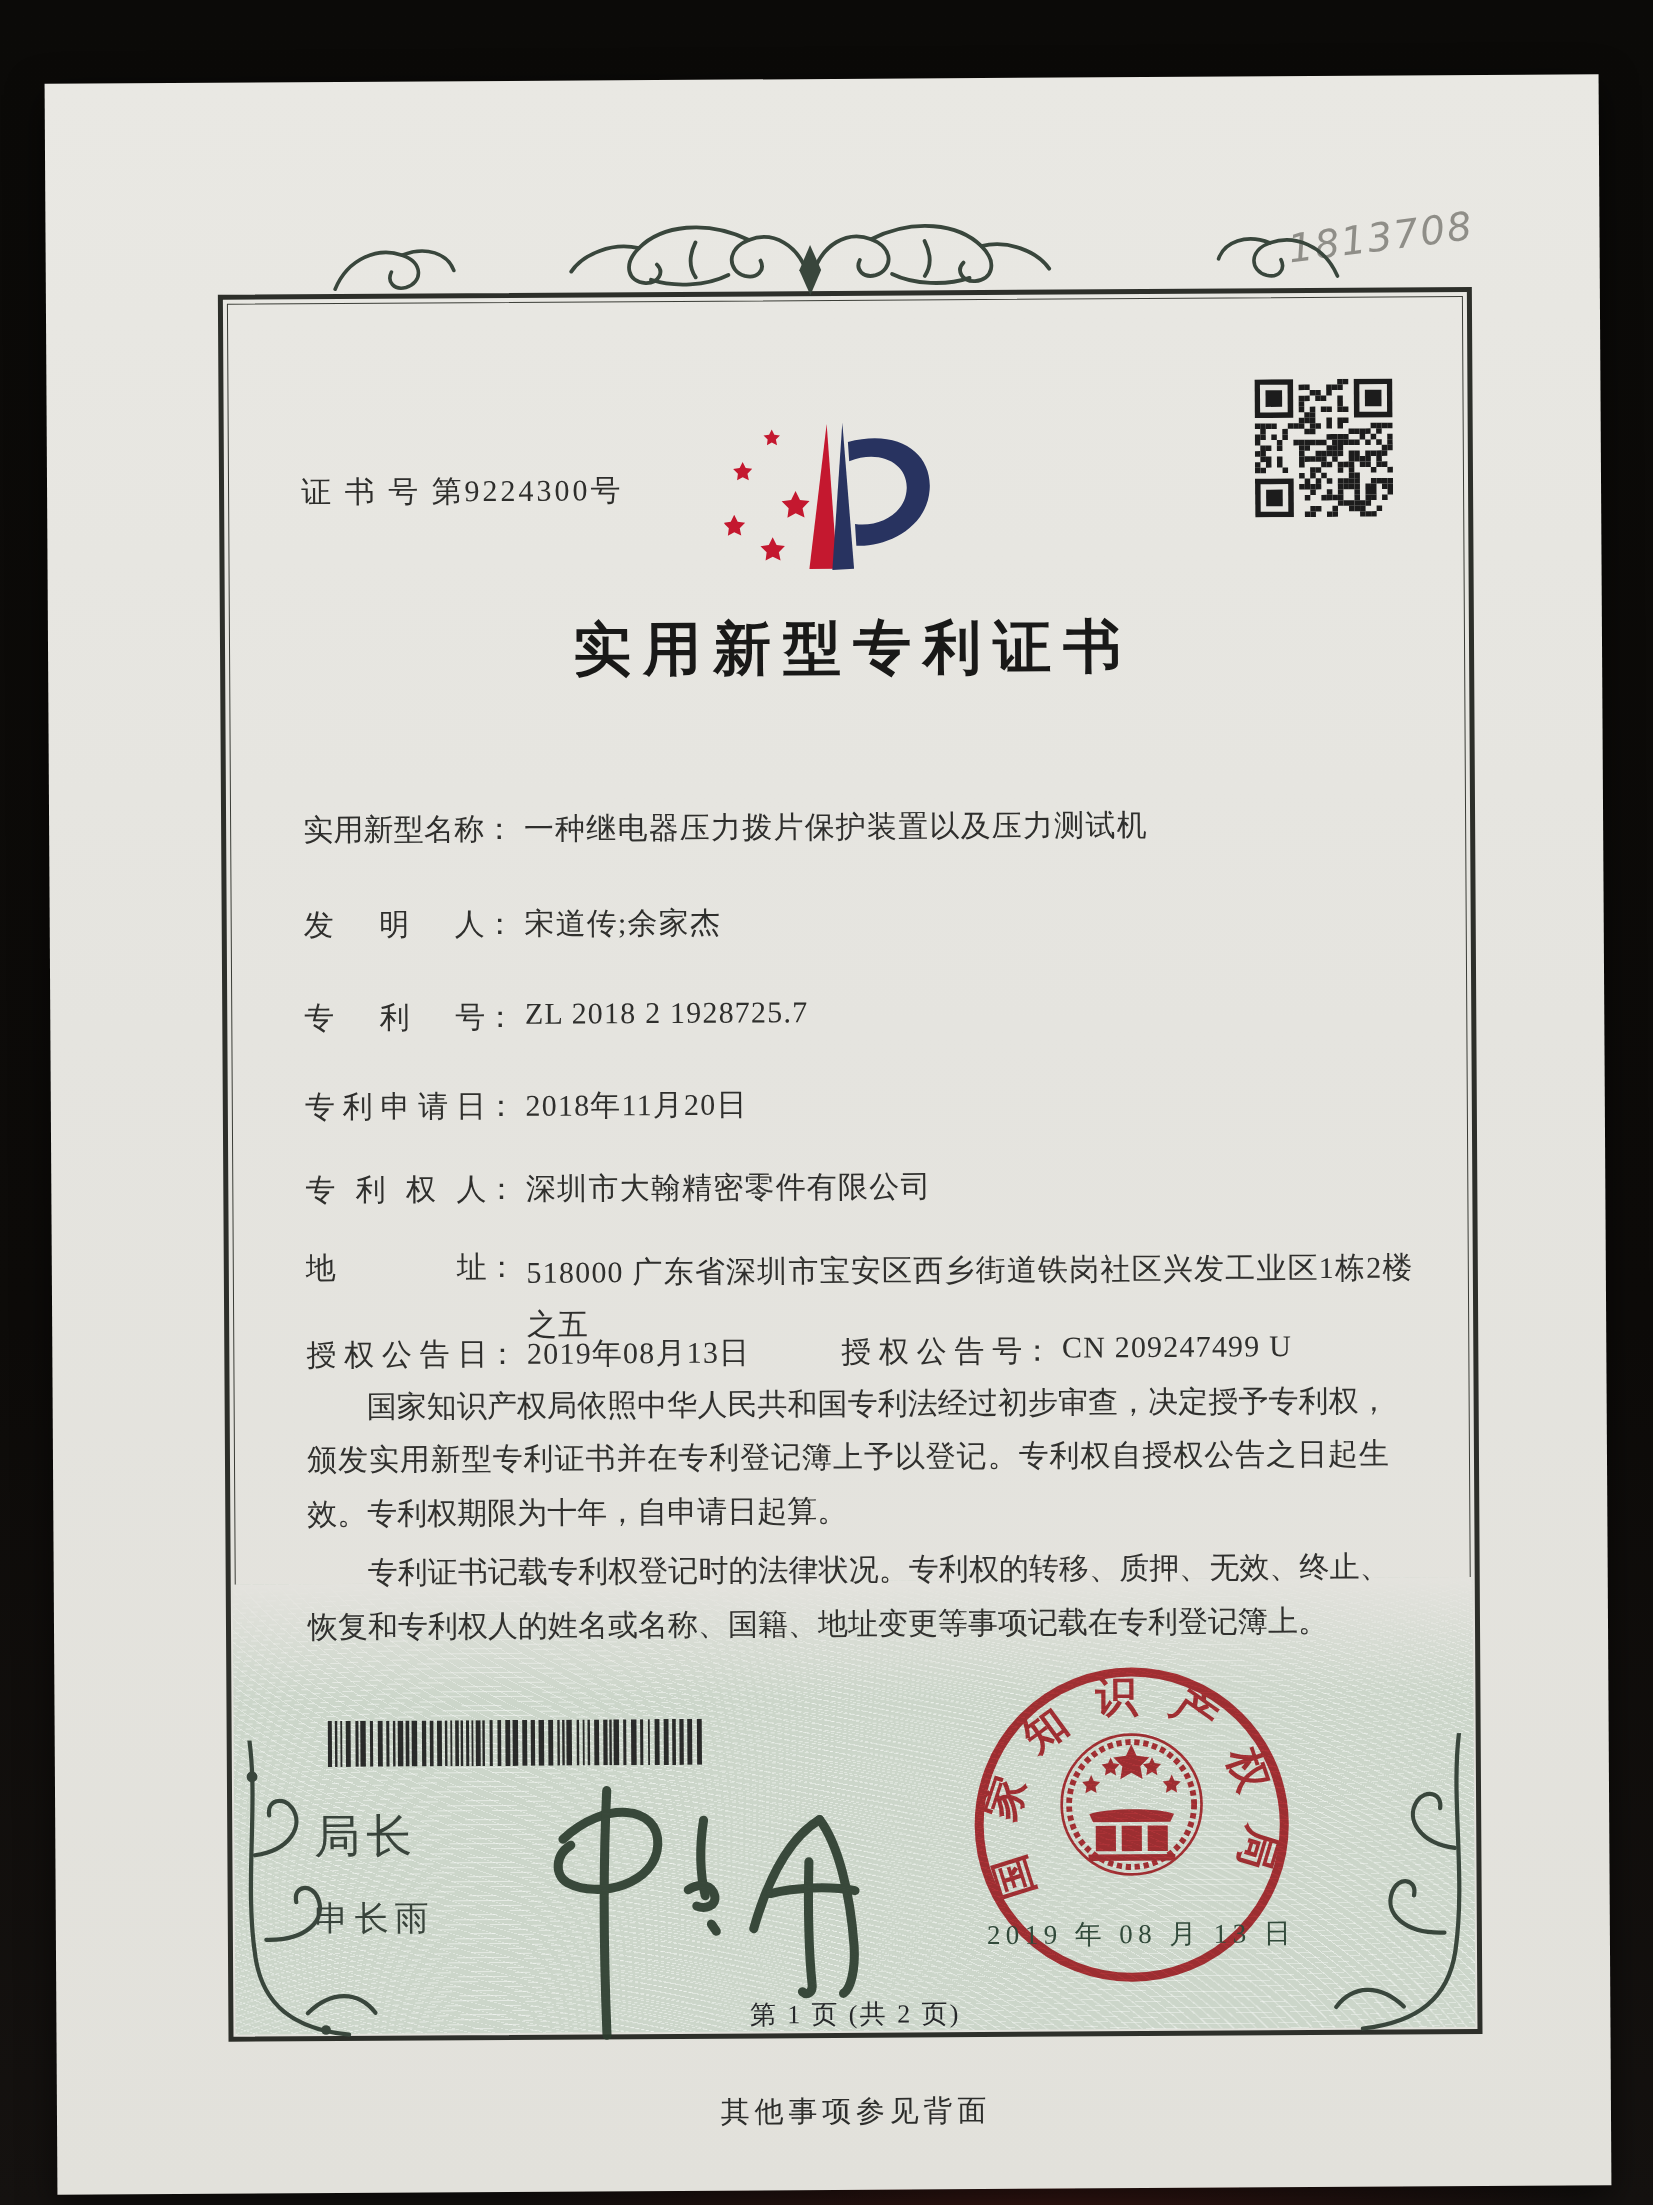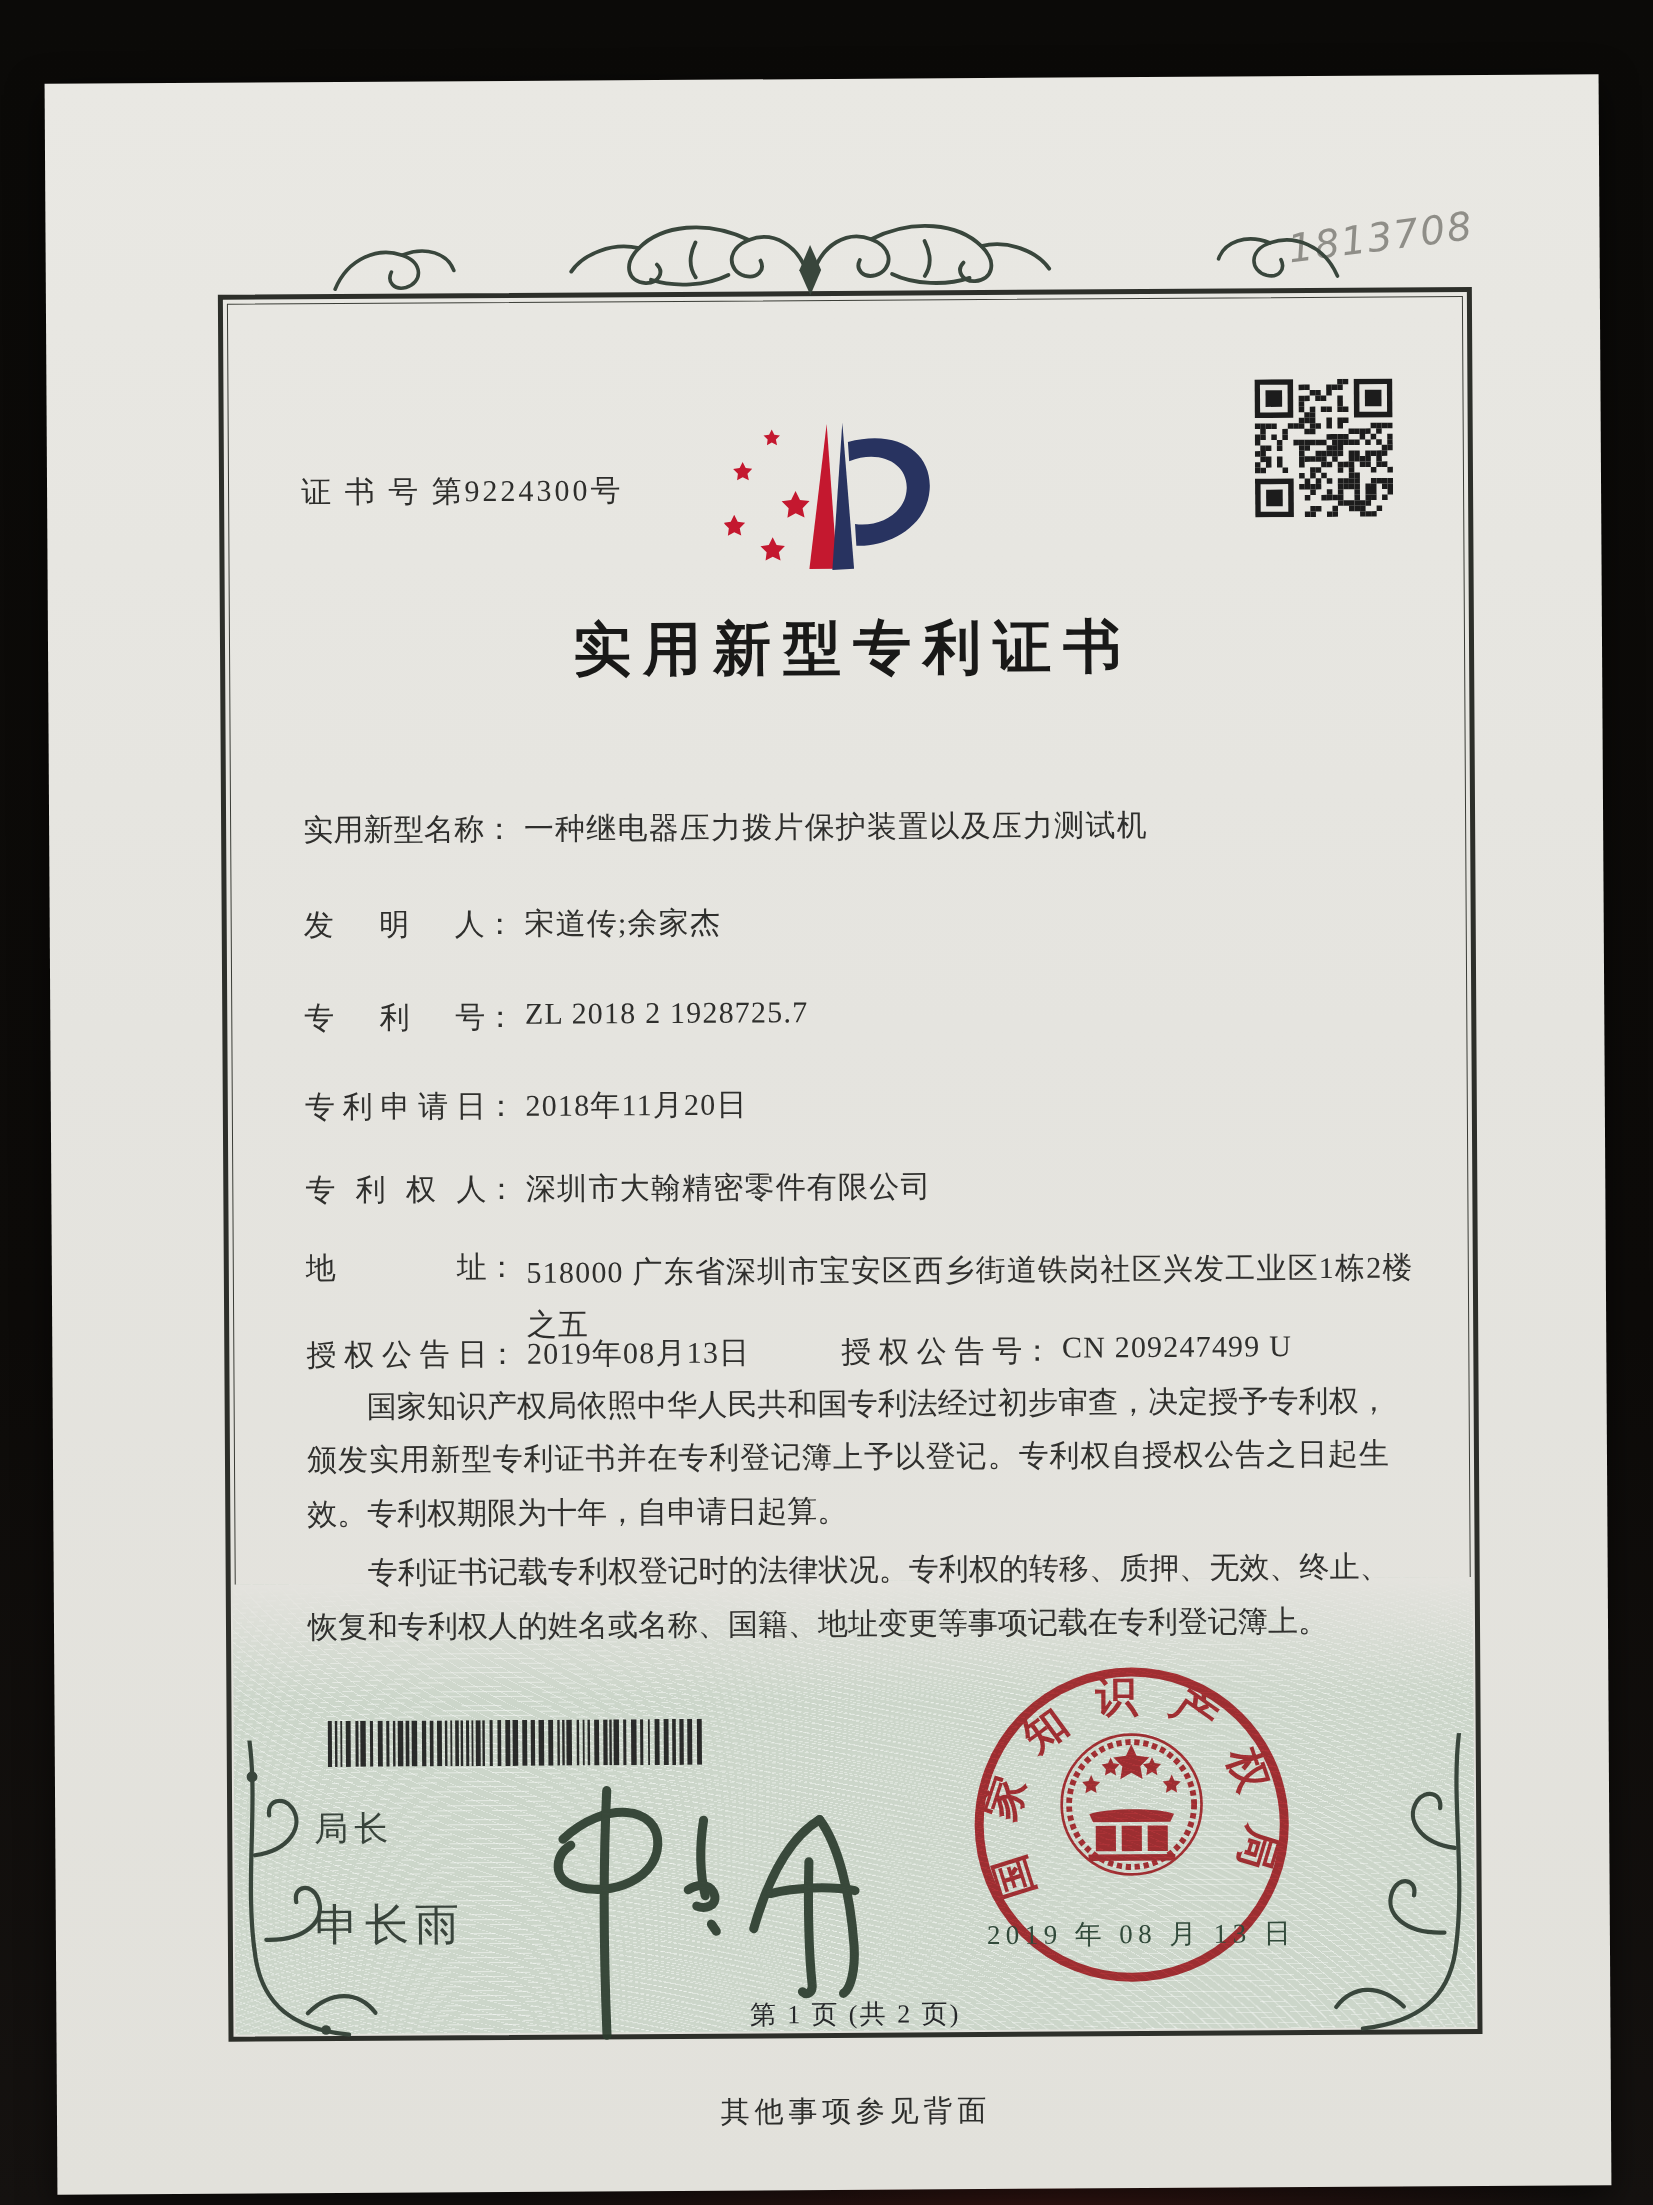--- a/index.html
+++ b/index.html
@@ -30,22 +30,22 @@
     font-family:"Liberation Sans","DejaVu Sans",sans-serif;}
   .fieldrow{position:absolute;left:254px;color:#2f2f2d;font-size:30px;white-space:nowrap;}
   .flabel{display:inline-block;width:181px;text-align:justify;text-align-last:justify;vertical-align:top;}
   .fcolon{display:inline-block;vertical-align:top;}
   .fvalue{display:inline-block;margin-left:9.7px;vertical-align:top;letter-spacing:1.2px;}
   .fvalue.wrap{white-space:normal;width:895px;line-height:1.72;}
   .pair2{margin-left:91px;}
   .paras{position:absolute;left:254px;top:1298px;width:1082px;font-size:30px;line-height:1.78;
     text-align:justify;color:#30302e;}
   .paras p{margin:0 0 6px 0;text-indent:2em;}
-  .sign-title{position:absolute;left:259px;top:1724px;font-size:34px;letter-spacing:6px;color:#39443c;z-index:3;}
-  .sign-name{position:absolute;left:259px;top:1814px;font-size:44px;letter-spacing:6px;color:#39443c;z-index:3;}
+  .sign-title{position:absolute;left:259px;top:1724px;font-size:46px;letter-spacing:6px;color:#39443c;z-index:3;}
+  .sign-name{position:absolute;left:259px;top:1814px;font-size:34px;letter-spacing:6px;color:#39443c;z-index:3;}
   .seal-date{position:absolute;left:931px;top:1839px;font-size:27px;letter-spacing:5.4px;
     color:#31493a;z-index:4;white-space:nowrap;}
   .page-num{position:absolute;left:172px;top:1918px;width:1254px;text-align:center;
     font-size:26px;color:#26282a;letter-spacing:2.4px;z-index:3;}
   .back-note{position:absolute;left:172px;top:2013px;width:1254px;text-align:center;
     font-size:29px;color:#2c2d2b;letter-spacing:4.8px;}
   
   .logo{position:absolute;left:677px;top:339px;width:212px;height:172px;}
   .qr{position:absolute;left:1208px;top:303px;width:138px;height:138px;}
   .barcode{position:absolute;left:273px;top:1639px;width:382px;height:46px;z-index:3;}

